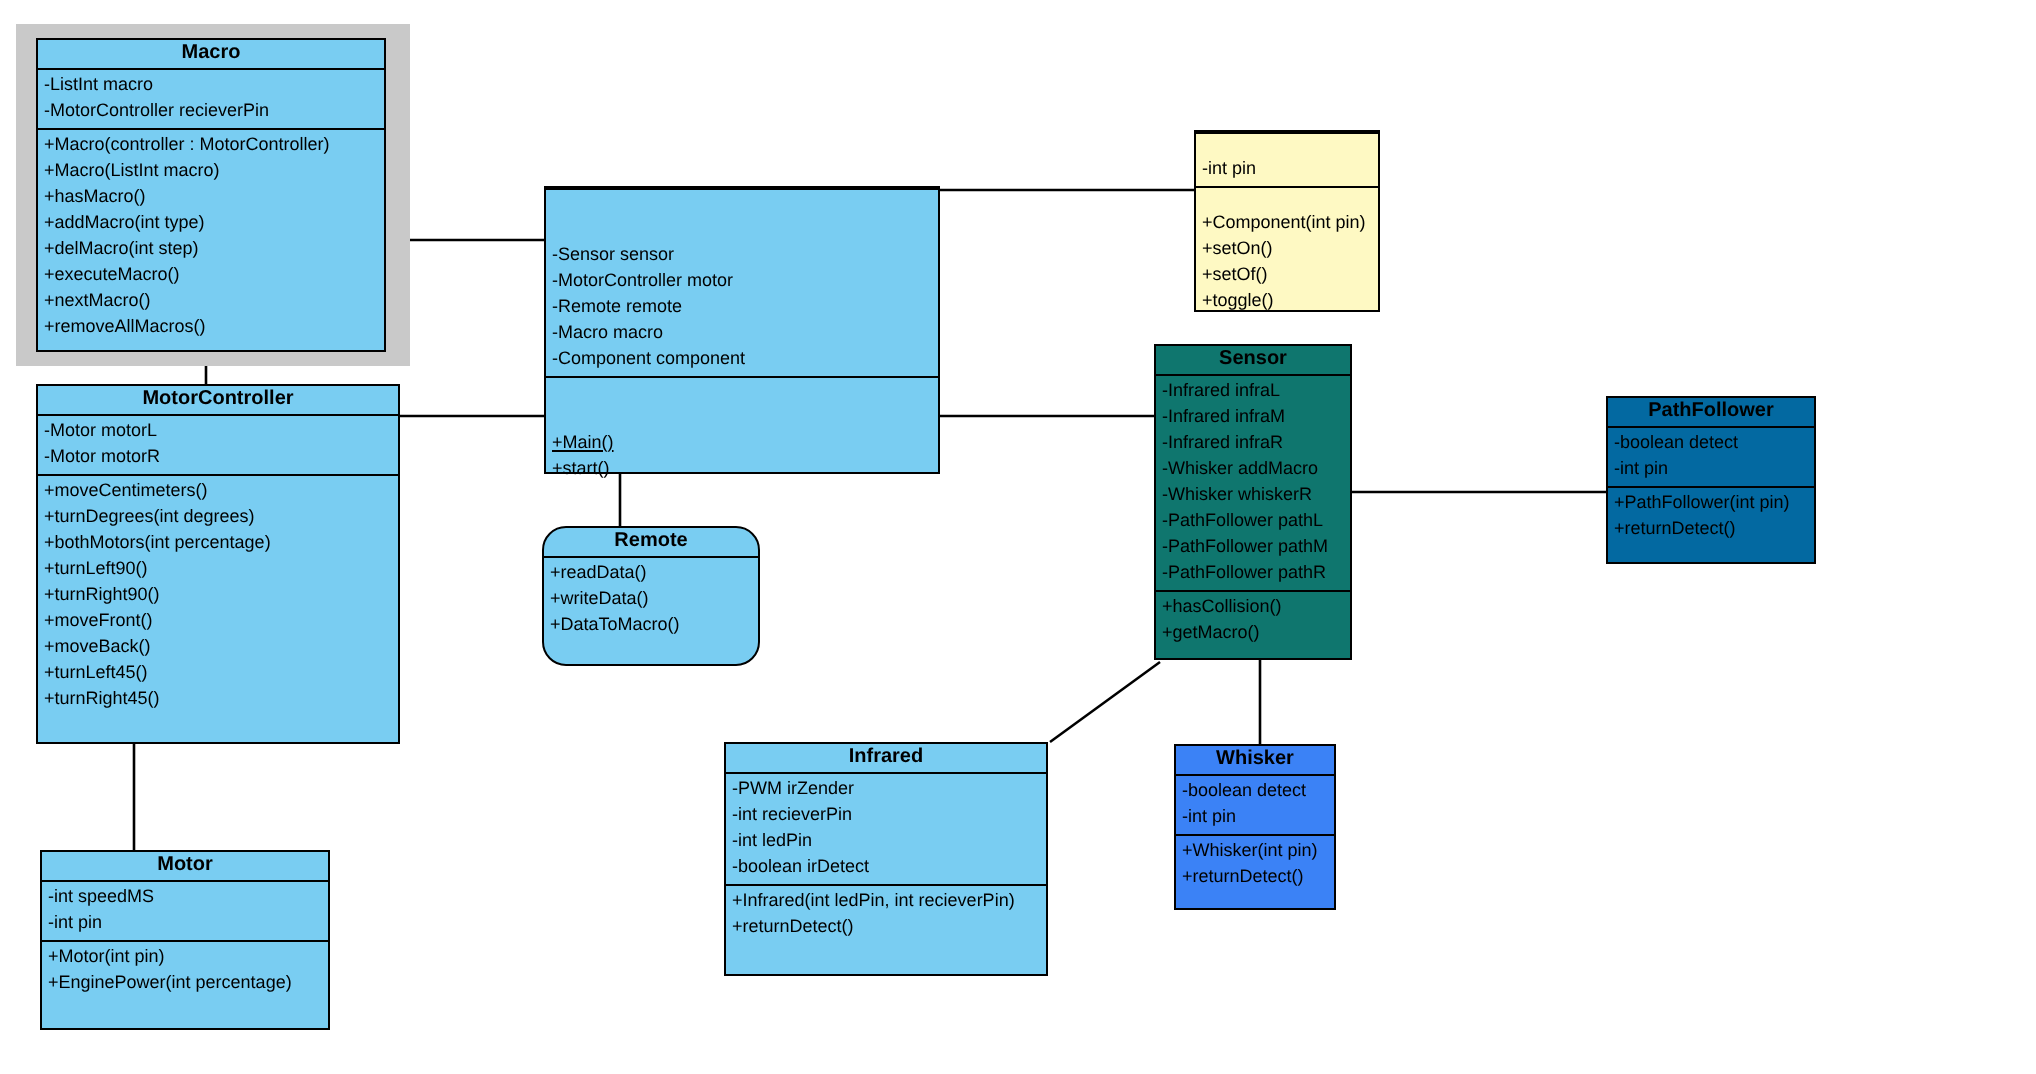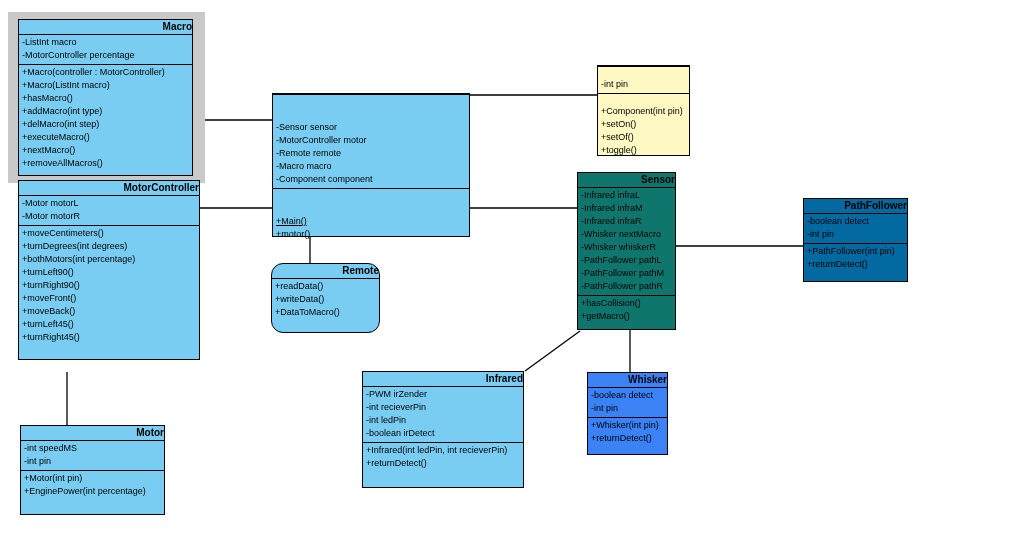--- a/index.html
+++ b/index.html
@@ -26,21 +26,21 @@
     background: #79cdf2;
     border: 1.4px solid #000;
     display: flex;
     flex-direction: column;
     font-size: 9px;
     color: #000;
   }
   .uml-title {
     font-weight: bold;
     font-size: 10px;
-    text-align: right;
+    text-align: center;
     line-height: 13px;
     height: 15px;
     border-bottom: 1.4px solid #000;
     white-space: nowrap;
     overflow: hidden;
   }
   .uml-attrs {
     border-bottom: 1.4px solid #000;
     padding: 1px 0 2px 0;
   }
@@ -50,21 +50,21 @@
   }
   .uml-row {
     line-height: 13px;
     padding: 0 2px 0 3px;
     white-space: nowrap;
     overflow: hidden;
   }
   .uml-row.u { text-decoration: underline; }
   
   #cls-macro           { left: 18px;  top: 19px;  width: 175px; height: 157px; }
-  #cls-motorcontroller { left: 18px;  top: 180px; width: 182px; height: 180px; }
+  #cls-motorcontroller { left: 18px;  top: 192px; width: 182px; height: 180px; }
   #cls-motor           { left: 20px;  top: 425px; width: 145px; height: 90px;  }
   #cls-main            { left: 272px; top: 93px;  width: 198px; height: 144px; gap: 25px; }
   #cls-remote          { left: 271px; top: 263px; width: 109px; height: 70px;  }
   #cls-component       { left: 597px; top: 65px;  width: 93px;  height: 91px;  }
   #cls-sensor          { left: 577px; top: 172px; width: 99px;  height: 158px; }
   #cls-pathfollower    { left: 803px; top: 198px; width: 105px; height: 84px;  }
   #cls-infrared        { left: 362px; top: 371px; width: 162px; height: 117px; }
   #cls-whisker         { left: 587px; top: 372px; width: 81px;  height: 83px;  }
 </style>
 </head>
@@ -82,21 +82,21 @@
   <line x1="630" y1="330" x2="630" y2="372" stroke="#000" stroke-width="1.3"></line>
   <line x1="580" y1="331" x2="525" y2="371" stroke="#000" stroke-width="1.3"></line>
 </svg>
 
 <div class="selection-frame" style="background: rgb(201, 201, 201);"></div>
 
 <div class="uml-class" id="cls-macro" style="background: rgb(121, 205, 242); border-color: rgb(0, 0, 0);">
   <div class="uml-title">Macro</div>
   <div class="uml-attrs">
       <div class="uml-row">-ListInt macro</div>
-      <div class="uml-row">-MotorController percentage</div>
+      <div class="uml-row">-MotorController recieverPin</div>
     </div>
   <div class="uml-methods">
       <div class="uml-row">+Macro(controller : MotorController)</div>
       <div class="uml-row">+Macro(ListInt macro)</div>
       <div class="uml-row">+hasMacro()</div>
       <div class="uml-row">+addMacro(int type)</div>
       <div class="uml-row">+delMacro(int step)</div>
       <div class="uml-row">+executeMacro()</div>
       <div class="uml-row">+nextMacro()</div>
       <div class="uml-row">+removeAllMacros()</div>
@@ -138,21 +138,21 @@
   <div class="uml-title">Main</div>
   <div class="uml-attrs">
       <div class="uml-row">-Sensor sensor</div>
       <div class="uml-row">-MotorController motor</div>
       <div class="uml-row">-Remote remote</div>
       <div class="uml-row">-Macro macro</div>
       <div class="uml-row">-Component component</div>
     </div>
   <div class="uml-methods">
       <div class="uml-row u">+Main()</div>
-      <div class="uml-row">+motor()</div>
+      <div class="uml-row">+start()</div>
     </div>
 </div>
 
 <div class="uml-class" id="cls-remote" style="background: rgb(121, 205, 242); border-color: rgb(0, 0, 0); border-radius: 12px;">
   <div class="uml-title">Remote</div>
   <div class="uml-methods">
       <div class="uml-row">+readData()</div>
       <div class="uml-row">+writeData()</div>
       <div class="uml-row">+DataToMacro()</div>
     </div>
@@ -170,21 +170,21 @@
       <div class="uml-row">+toggle()</div>
     </div>
 </div>
 
 <div class="uml-class" id="cls-sensor" style="background: #0f766e; border-color: rgb(0, 0, 0);">
   <div class="uml-title">Sensor</div>
   <div class="uml-attrs">
       <div class="uml-row">-Infrared infraL</div>
       <div class="uml-row">-Infrared infraM</div>
       <div class="uml-row">-Infrared infraR</div>
-      <div class="uml-row">-Whisker nextMacro</div>
+      <div class="uml-row">-Whisker addMacro</div>
       <div class="uml-row">-Whisker whiskerR</div>
       <div class="uml-row">-PathFollower pathL</div>
       <div class="uml-row">-PathFollower pathM</div>
       <div class="uml-row">-PathFollower pathR</div>
     </div>
   <div class="uml-methods">
       <div class="uml-row">+hasCollision()</div>
       <div class="uml-row">+getMacro()</div>
     </div>
 </div>

